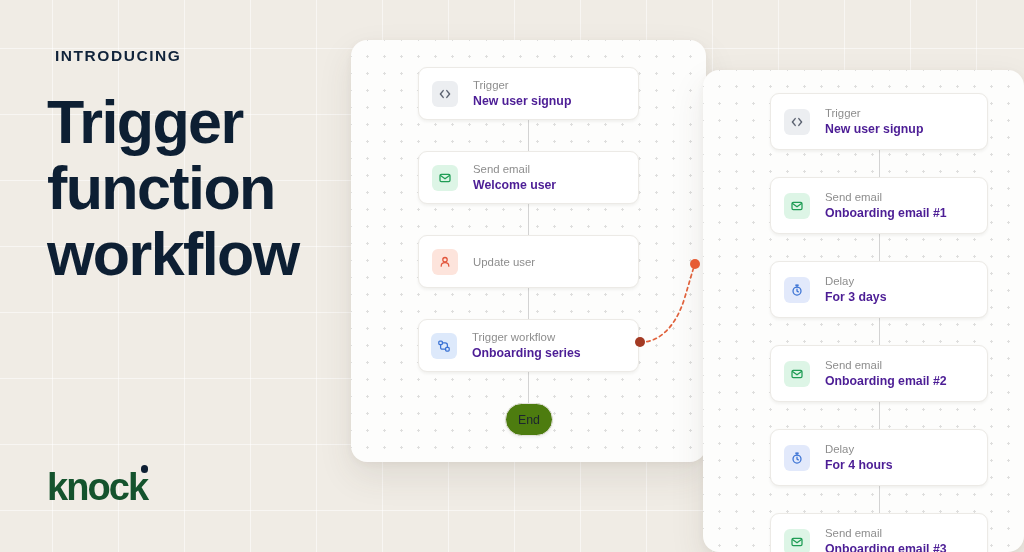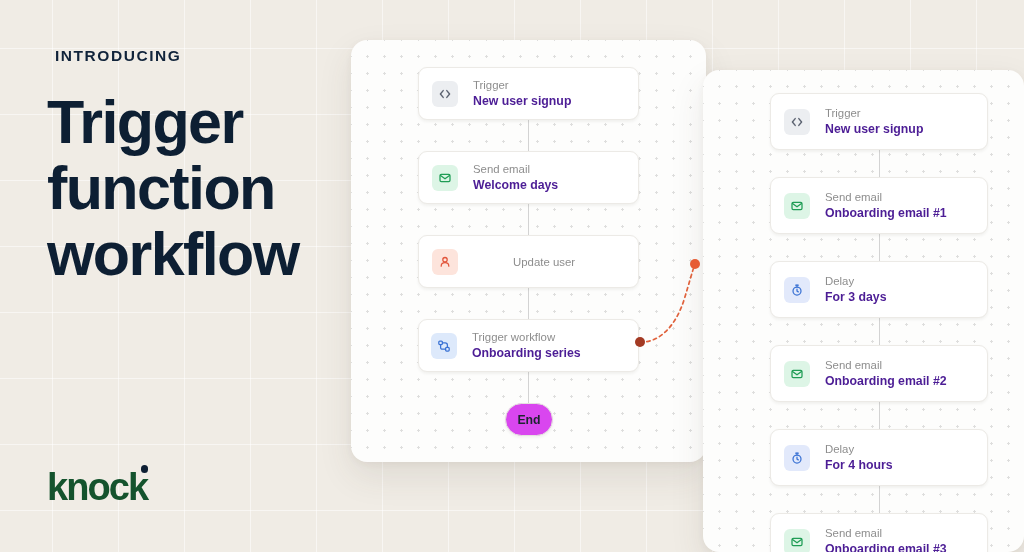--- a/index.html
+++ b/index.html
@@ -171,28 +171,28 @@
   }
 
   
   .end-pill {
     position: absolute;
     left: 505px;
     top: 403px;
     width: 48px;
     height: 33px;
     border-radius: 17px;
-    background: #d946ef;
+    background: #4d7c0f;
     border: 1px solid #e4e2de;
     box-shadow: 0 1.5px 3px rgba(40,35,25,0.06);
     display: flex;
     align-items: center;
     justify-content: center;
     font-size: 12.3px;
-    font-weight: bold;
+    font-weight: normal;
     color: #1d2530;
     z-index: 5;
   }
 
   
   .link-layer {
     position: absolute;
     left: 0; top: 0;
     width: 1024px; height: 552px;
     z-index: 6;
@@ -243,25 +243,25 @@
 
 <div class="node node-left" style="top:151px;">
   <div class="node-icon icon-email">
     <svg width="14" height="14" viewBox="0 0 14 14" fill="none" stroke="#1f9d55" stroke-width="1.25" stroke-linecap="round" stroke-linejoin="round">
       <rect x="2" y="3.4" width="10" height="7.2" rx="1.3"></rect>
         <path d="M2.5 4.4 L7 7.8 L11.5 4.4"></path>
     </svg>
   </div>
   <div class="node-text">
     <div class="node-label">Send email</div>
-    <div class="node-value">Welcome days</div>
-  </div>
-</div>
-
-<div class="node node-left" style="top:235px;gap:40px;">
+    <div class="node-value">Welcome user</div>
+  </div>
+</div>
+
+<div class="node node-left" style="top:235px;">
   <div class="node-icon icon-user">
     <svg width="14" height="14" viewBox="0 0 14 14" fill="none" stroke="#e2543a" stroke-width="1.25" stroke-linecap="round" stroke-linejoin="round">
       <circle cx="7" cy="4.7" r="2.2"></circle>
         <path d="M3.2 11.2 C3.2 8.9 4.9 7.7 7 7.7 C9.1 7.7 10.8 8.9 10.8 11.2"></path>
     </svg>
   </div>
   <div class="node-text">
     <div class="node-label">Update user</div>
   </div>
 </div>

